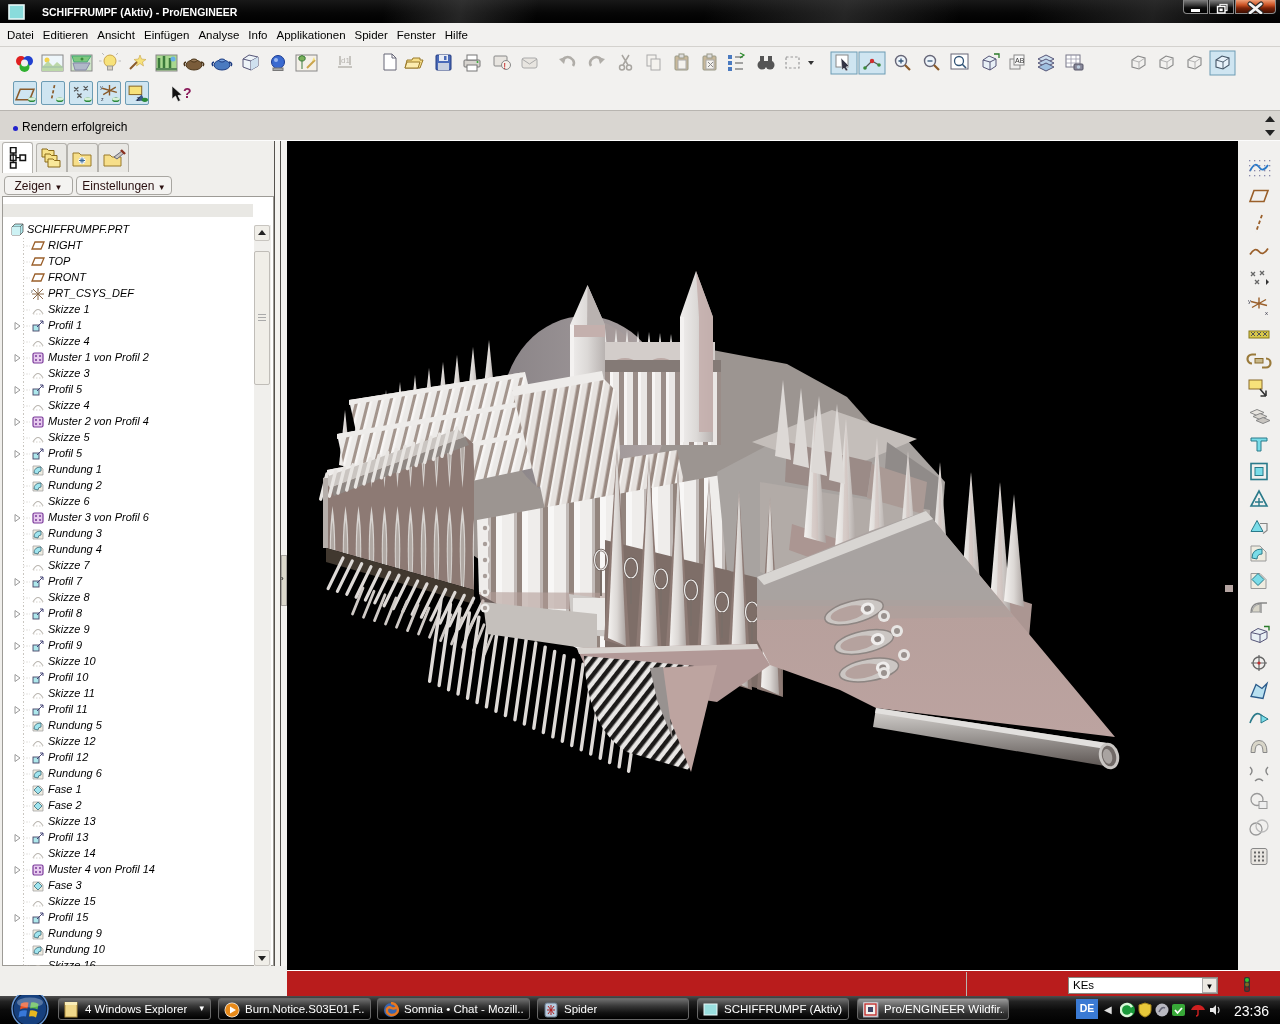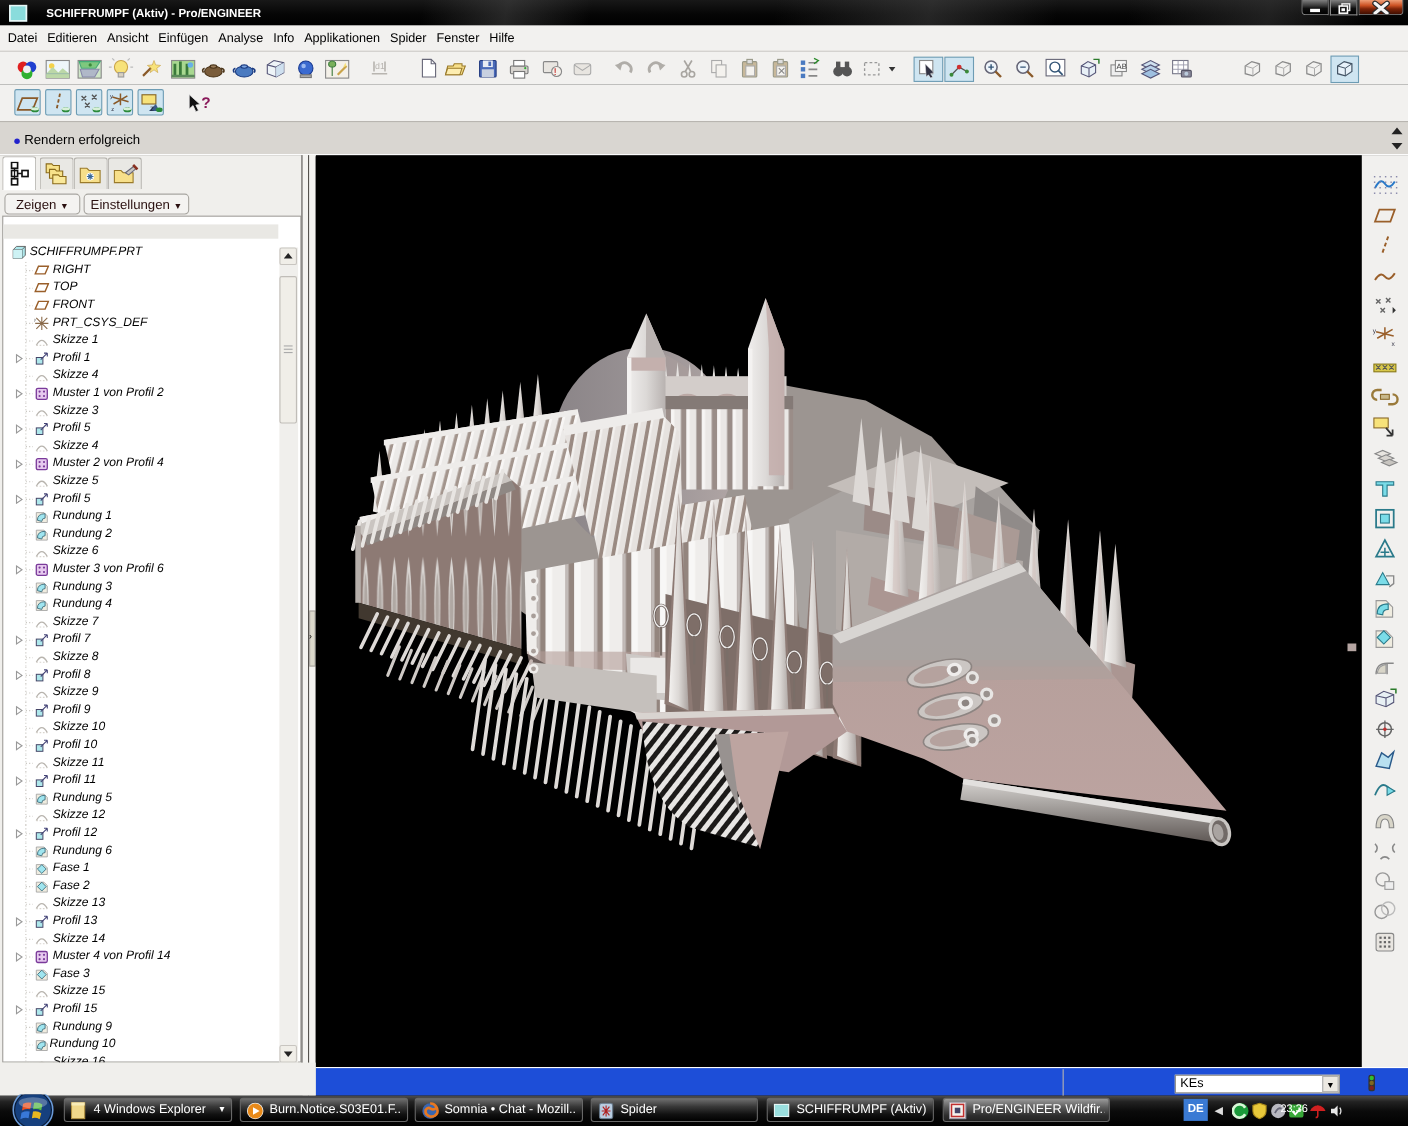--- a/index.html
+++ b/index.html
@@ -35,21 +35,21 @@
 #filterband { position:absolute; left:3px; top:63px; width:250px; height:13px; background:#e9e8e4; }
 #tree { position:absolute; left:3px; top:81px; width:250px; height:744px; overflow:hidden;font-style:italic; }
 .trow { position:relative; height:16px; font-size:11px; color:#000; white-space:nowrap; }
 .trow .lbl { position:absolute; top:1px; }
 #treescroll { position:absolute; left:254px; top:84px; width:17px; height:741px; background:#f0efec; }
 .sbtn { position:absolute; left:0px; width:16px; height:16px; background:#f0eee8; border:1px solid #c8c5c0; border-radius:2px; }
 #thumb { position:absolute; left:0px; top:26px; width:16px; height:134px; background:#f0eee8; border:1px solid #c0bdb8; border-radius:2px; }
 #sash { position:absolute; top:141px; left:274px; width:13px; height:855px; background:#f4f3f0; }
 #viewport { position:absolute; top:142px; left:287px; width:951px; height:828px; background:#000; }
 #righttb { position:absolute; top:141px; left:1238px; width:42px; height:829px; background:#f1f0ee; }
-#statusbar { position:absolute; top:970px; left:287px; width:993px; height:26px; background:#1d4ed8; border-top:1px solid #fff; }
+#statusbar { position:absolute; top:970px; left:287px; width:993px; height:26px; background:#b91c1c; border-top:1px solid #fff; }
 #botgap { position:absolute; top:966px; left:0; width:287px; height:30px; background:#f0efec; }
 #taskbar { position:absolute; top:996px; left:0; width:1280px; height:28px;
   background:linear-gradient(180deg,#4e4e4e 0%, #222 20%, #0b0b0b 50%, #000 100%); }
 .task { position:absolute; top:2px; height:22px; border:1px solid #686868; border-radius:3px; color:#fff; font-size:11.5px;
   background:linear-gradient(180deg,#6e6e6e 0%, #383838 35%, #111 70%, #000 100%); }
 .task .ti { position:absolute; left:5px; top:3px; width:16px; height:16px; }
 .task .tt { position:absolute; left:26px; top:4px; white-space:nowrap; overflow:hidden; max-width:120px;text-align:right; }
 </style>
 </head>
 <body>
@@ -1240,15 +1240,15 @@
 <path d="M25 1 L31 3 L31 8 Q31 13 25 15 Q19 13 19 8 L19 3 Z" fill="#e8c83a" stroke="#a8881a"></path>
 <circle cx="42" cy="8" r="6.5" fill="#b8b8c0"></circle>
       <path d="M39 10 q3 -6 6 -4" stroke="#667" stroke-width="1.6" fill="none"></path>
 <rect x="52" y="2" width="13" height="12" rx="2" fill="#38a838"></rect>
       <path d="M55 8 l2.5 3 l4.5 -5" stroke="#fff" stroke-width="1.8" fill="none"></path>
 <path d="M78 3 Q73 3 71 8 L85 8 Q83 3 78 3 Z" fill="#d02020"></path>
       <path d="M78 3 L78 12 Q78 14 76 14" stroke="#d02020" stroke-width="1.4" fill="none"></path>
 <path d="M90 6 L93 6 L96 3 L96 13 L93 10 L90 10 Z" fill="#e8e8e8"></path>
       <path d="M98 5 Q100 8 98 11" stroke="#ddd" stroke-width="1.2" fill="none"></path>
 </svg>
-<div style="position:absolute;left:1164px;top:7px;color:#fff;font-size:10px">23:36</div>
+<div style="position:absolute;left:1234px;top:7px;color:#fff;font-size:14px">23:36</div>
 
 </div>
 
 </body></html>

